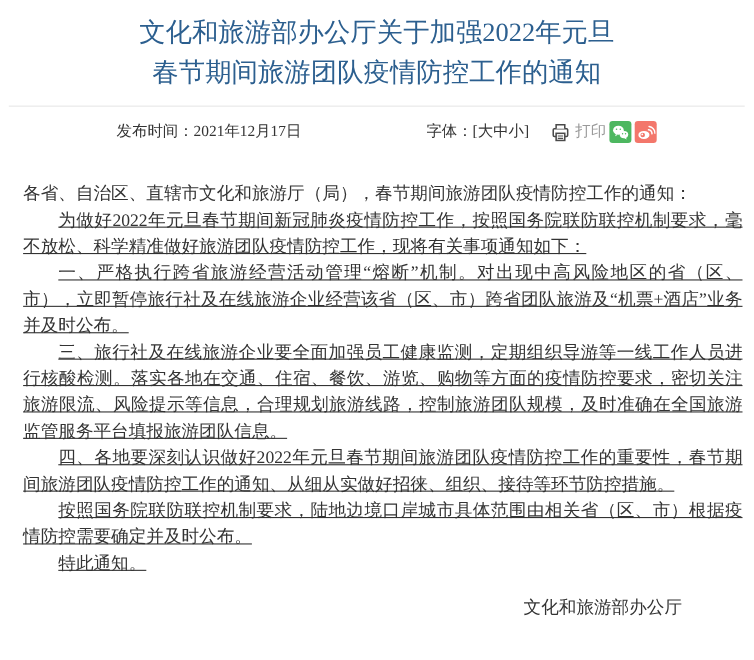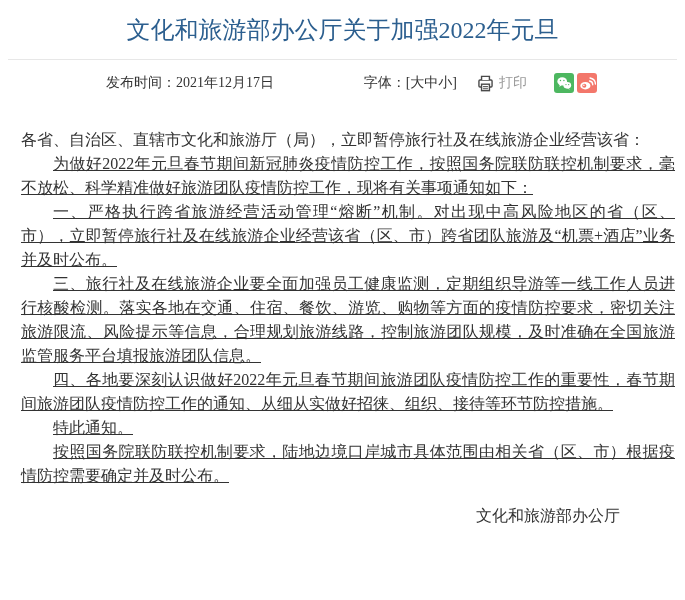--- a/index.html
+++ b/index.html
@@ -16,21 +16,21 @@
   .divider{border-top:1px solid #e7e7e7;margin:10px 8px 0 8px;height:0;}
   .meta{
     display:flex;justify-content:space-between;align-items:center;
     margin-top:10px;padding:0 88px 0 106px;height:26px;
     font-size:14px;color:#333;
   }
   .meta-left span{white-space:nowrap;}
   .meta-right{display:flex;align-items:center;}
   .font-chooser{white-space:nowrap;margin-right:18px;}
   .font-chooser a{color:#333;text-decoration:none;cursor:pointer;}
-  .print-btn{display:inline-flex;align-items:center;cursor:pointer;margin-right:24px;}
+  .print-btn{display:inline-flex;align-items:center;cursor:pointer;margin-right:0;}
   .print-btn svg{display:block;margin-right:3px;}
   .print-label{color:#9a9a9a;font-size:14px;}
   .share{width:20px;height:20px;border-radius:3px;display:inline-flex;
     align-items:center;justify-content:center;cursor:pointer;margin-left:3px;}
   .share svg{display:block;}
   .wechat{background:#4db760;}
   .weibo{background:#f3776b;}
   .body{
     margin-top:32px;padding:0 10px 0 21px;
     font-size:16px;line-height:24px;text-align:justify;color:#333;
@@ -42,20 +42,21 @@
     text-align:center;line-height:27px;font-size:16px;color:#333;
   }
 </style>
 </head>
 <body>
 
 <div class="doc">
 
   <h1 class="title">
     <span class="tl">文化和旅游部办公厅关于加强2022年元旦</span>
+    <span class="tl">春节期间旅游团队疫情防控工作的通知</span>
   </h1>
 
   <div class="divider"></div>
 
   <div class="meta">
     <div class="meta-left">
       <span>发布时间：</span><span>2021年12月17日</span>
     </div>
     <div class="meta-right">
       <span class="font-chooser">
@@ -89,27 +90,27 @@
           <circle cx="7" cy="13" r="2.3" fill="#f3776b"></circle>
           <circle cx="6.5" cy="12.5" r="0.9" fill="#ffffff"></circle>
           <path d="M12.8 7.8 a4.2 4.2 0 0 1 3.6 4.1" fill="none" stroke="#ffffff" stroke-width="1.5" stroke-linecap="round"></path>
           <path d="M13.4 4.4 a7.2 7.2 0 0 1 6 6.8" fill="none" stroke="#ffffff" stroke-width="1.5" stroke-linecap="round"></path>
         </svg>
       </span>
     </div>
   </div>
 
   <div class="body">
-    <p>各省、自治区、直辖市文化和旅游厅（局），立即暂停旅行社及在线旅游企业经营该省：</p>
+    <p>各省、自治区、直辖市文化和旅游厅（局），春节期间旅游团队疫情防控工作的通知：</p>
     <p class="indent">为做好2022年元旦春节期间新冠肺炎疫情防控工作，按照国务院联防联控机制要求，毫不放松、科学精准做好旅游团队疫情防控工作，现将有关事项通知如下：</p>
     <p class="indent">一、严格执行跨省旅游经营活动管理“熔断”机制。对出现中高风险地区的省（区、市），立即暂停旅行社及在线旅游企业经营该省（区、市）跨省团队旅游及“机票+酒店”业务并及时公布。</p>
     <p class="indent">三、旅行社及在线旅游企业要全面加强员工健康监测，定期组织导游等一线工作人员进行核酸检测。落实各地在交通、住宿、餐饮、游览、购物等方面的疫情防控要求，密切关注旅游限流、风险提示等信息，合理规划旅游线路，控制旅游团队规模，及时准确在全国旅游监管服务平台填报旅游团队信息。</p>
     <p class="indent">四、各地要深刻认识做好2022年元旦春节期间旅游团队疫情防控工作的重要性，春节期间旅游团队疫情防控工作的通知、从细从实做好招徕、组织、接待等环节防控措施。</p>
+    <p class="indent">按照国务院联防联控机制要求，陆地边境口岸城市具体范围由相关省（区、市）根据疫情防控需要确定并及时公布。</p>
     <p class="indent">特此通知。</p>
-    <p class="indent">按照国务院联防联控机制要求，陆地边境口岸城市具体范围由相关省（区、市）根据疫情防控需要确定并及时公布。</p>
 
     <div class="signature">
       <div>文化和旅游部办公厅</div>
 
     </div>
   </div>
 
 </div>
 
 </body></html>

